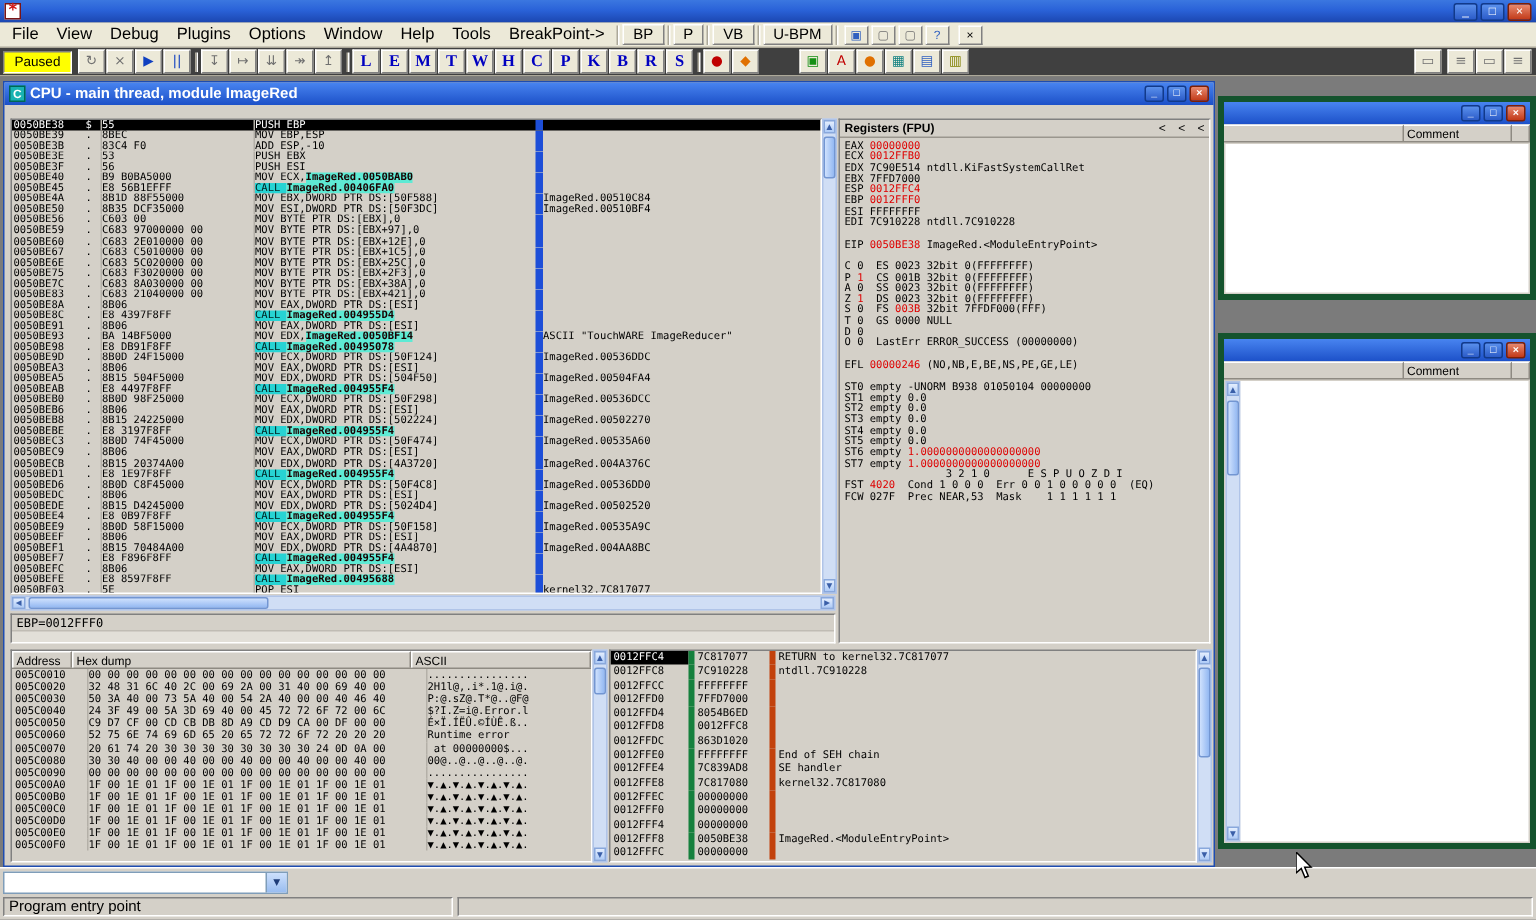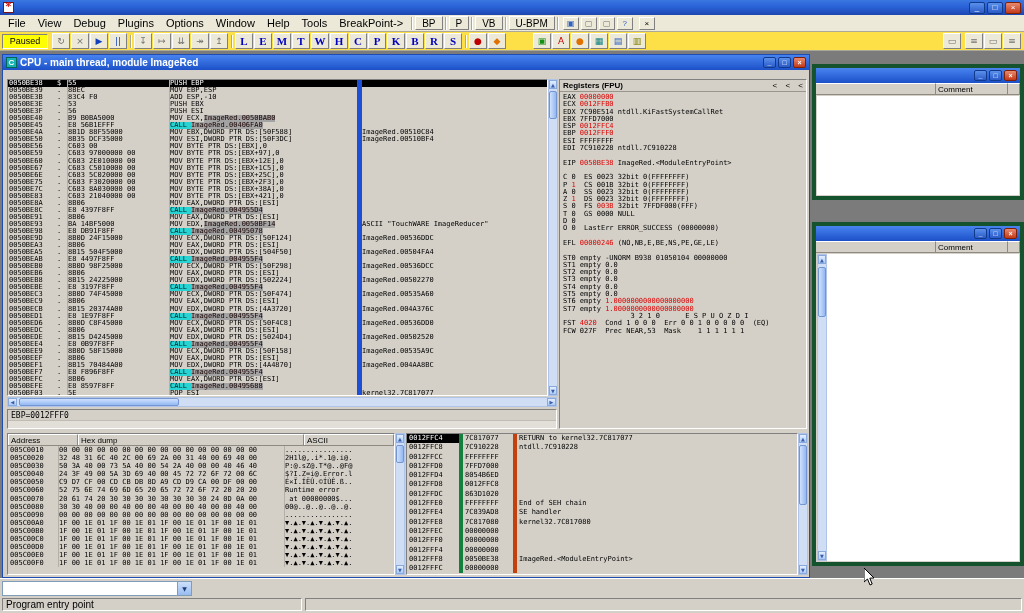--- a/index.html
+++ b/index.html
@@ -24,21 +24,21 @@
   .menubar { position:absolute; left:0; top:15px; width:1024px; height:17px; background:#ece9d8;
     border-bottom:1px solid #aca899; display:flex; align-items:center; font-size:11px; padding-left:2px; }
   .menuwrap { display:contents; }
   .mitem { padding:1px 6px; }
   .vsep { width:2px; height:13px; border-left:1px solid #aca899; border-right:1px solid #fff; margin:0 2px; }
   .pbtn { height:14px; padding:0 6px; font-size:10px; background:#ece9d8; display:flex; align-items:center;
     border:1px solid; border-color:#fff #808080 #808080 #fff; }
   .micon { width:16px; height:13px; margin-left:2px; background:#ece9d8; border:1px solid;
     border-color:#fff #808080 #808080 #fff; font-size:8px; display:flex; align-items:center; justify-content:center; }
 
-  .toolbar { position:absolute; left:0; top:32px; width:1024px; height:19px; background:#fde047;
+  .toolbar { position:absolute; left:0; top:32px; width:1024px; height:19px; background:#404040;
     border-bottom:1px solid #aca899; display:flex; align-items:center; padding:0 2px;justify-content:flex-end; }
   .status { width:46px; height:15px; background:#ffff00; border:1px solid; border-color:#808080 #fff #fff #808080;
     font-size:9px; display:flex; align-items:center; justify-content:center; margin-right:4px; }
   .tbtn { width:18px; height:16px; background:#ece9d8; border:1px solid; border-color:#fff #808080 #808080 #fff;
     font-size:9px; display:flex; align-items:center; justify-content:center; margin-right:1px;
     font-family:"DejaVu Sans",sans-serif; }
   .letter { color:#0000c0; font-family:"Liberation Serif",serif; font-weight:bold; font-size:11px; }
   .c-blue{color:#1040c0} .c-gray{color:#707070} .c-red{color:#c00000} .c-orange{color:#e07000}
   .c-green{color:#159015} .c-teal{color:#108080} .c-navy{color:#3060c0} .c-olive{color:#808000}
   .g2 { margin-left:26px; } .g3 { margin-left:auto; margin-right:4px; }
@@ -57,21 +57,21 @@
   .pane { position:absolute; background:#d4d0c8; border:1px solid; border-color:#808080 #fff #fff #808080;
     overflow:hidden; }
 
   
   .disasm { left:4px; top:24px; width:541px; height:317px; }
   .drow { display:flex; height:7.05px; line-height:7.05px; white-space:pre; overflow:hidden; padding-left:1px; }
   .ca { width:48px; } .cm { width:10px; }
   .cb { width:102px; border-left:1px solid #b4b0a8; }
   .ci { width:188px; border-left:1px solid #b4b0a8; }
   .cc { flex:1; border-left:5px solid #1d4ed8; }
-  .hot { background:#a3a3a3; color:#1a0000; }
+  .hot { background:#5eead4; color:#1a0000;font-weight:bold; }
   .cyn { background:#27d3d3; color:#002020; }
   .drow.sel { background:#000; color:#fff; }
   .drow.sel .hot, .drow.sel .cyn { background:transparent; color:#fff; }
 
   
   .regs { left:556px; top:24px; width:248px; height:350px; }
   .rhead { height:12px; display:flex; justify-content:space-between; align-items:center; padding:0 3px;
     border-bottom:1px solid #9a968e; font-size:8px; font-weight:bold; font-family:"Liberation Sans",sans-serif; }
   .rnav span { margin-left:6px; font-weight:normal; }
   .rbody { padding:2px 0 0 3px; }
@@ -82,21 +82,21 @@
   .info { left:4px; top:354px; width:550px; height:20px; }
   .iline { font-size:8px; padding:1px 0 0 3px; }
   .isub { position:absolute; left:0; right:0; bottom:0; height:8px; background:#e2dfd8; border-top:1px solid #c0bcb4; }
 
   
   .dump { left:4px; top:378px; width:388px; height:142px; }
   .dhead { display:flex; height:12px; background:#d4d0c8; border-bottom:1px solid #8e8a82; font-size:8px;
     font-family:"Liberation Sans",sans-serif; }
   .dhead span { border-right:1px solid #8e8a82; border-top:1px solid #fff; border-left:1px solid #fff;
     padding:1px 0 0 2px; }
-  .dha { width:70px; } .dhh { width:226px; } .dhs { flex:1; }
+  .dha { width:40px; } .dhh { width:226px; } .dhs { flex:1; }
   .dumprow { display:flex; height:8.1px; line-height:8.1px; white-space:pre; }
   .da { width:50px; padding-left:2px; } .dh { width:226px; border-left:1px solid #b4b0a8; }
   .ds { flex:1; border-left:1px solid #b4b0a8; }
 
   
   .stack { left:403px; top:378px; width:392px; height:142px; }
   .srow { display:flex; height:9.3px; line-height:9.3px; white-space:pre; }
   .sa { width:52px; padding-left:2px; } .sv { width:54px; border-left:4px solid #15803d; padding-left:2px; }
   .sc { flex:1; border-left:4px solid #c2410c; padding-left:2px; }
   .sa.sel { background:#000; color:#fff; }

